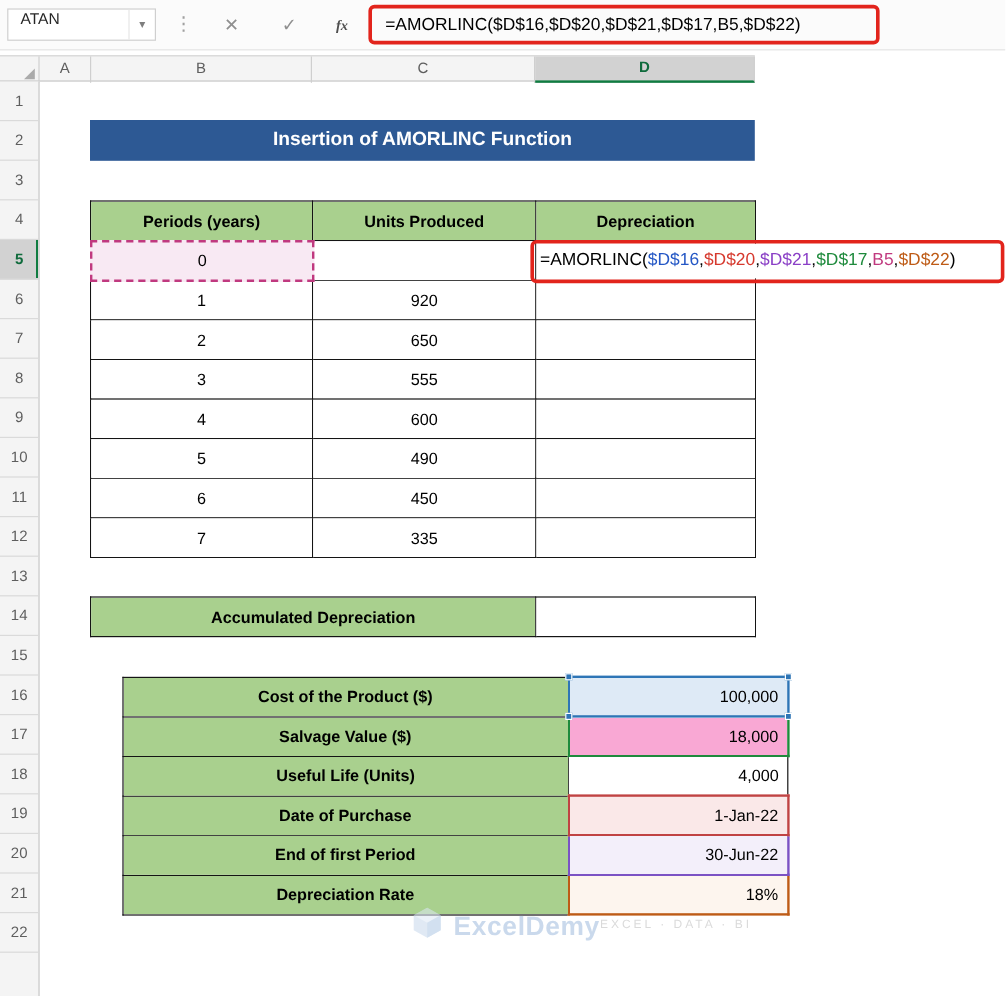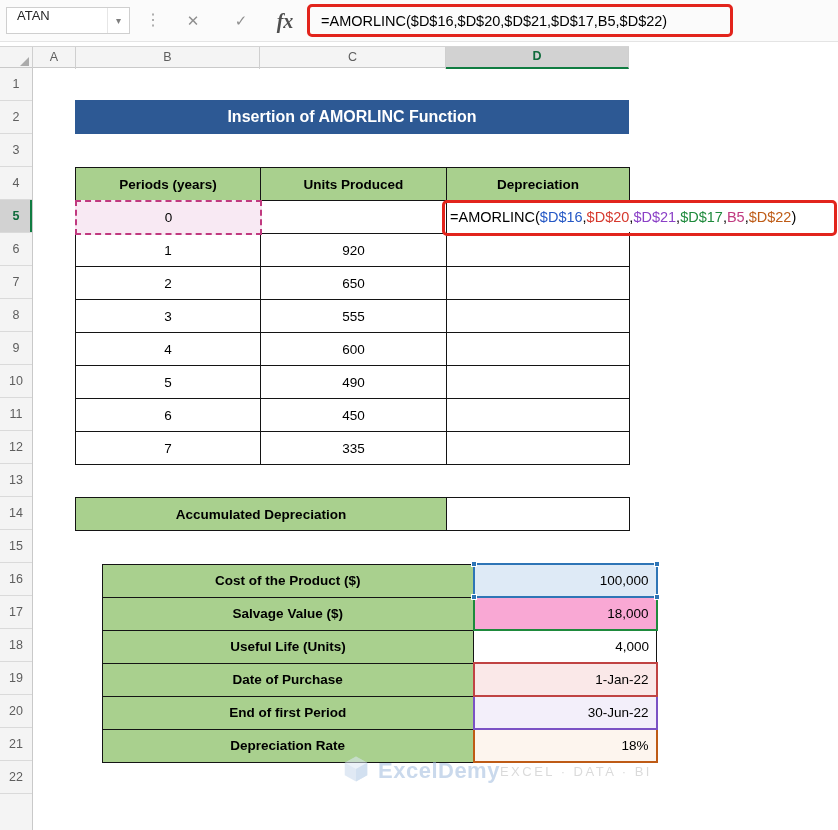--- a/index.html
+++ b/index.html
@@ -8,21 +8,21 @@
 
   
   .toolbar { position:absolute; left:0; top:0; width:838px; height:42px; background:#FBFBFB; border-bottom:1px solid #E4E4E4; }
   .namebox { position:absolute; left:6px; top:7px; width:124px; height:27px; background:#fff; border:1px solid #CFCFCF; display:flex; align-items:flex-start; }
   .namebox-text { flex:1; padding-left:10px; font-size:13px; color:#262626; }
   .namebox-caret { width:22px; height:25px; line-height:25px; text-align:center; color:#7E7E7E; font-size:10px; border-left:1px solid #E6E6E6; }
   .drag-dots { position:absolute; left:145px; top:10px; color:#A0A0A0; font-size:16px; }
   .tb-btn { position:absolute; top:8px; width:30px; height:26px; display:flex; align-items:center; justify-content:center; font-size:15px; color:#8F8F8F; }
   .tb-cancel { left:178px; }
   .tb-enter { left:226px; }
-  .tb-fx { left:270px; font-family:"Liberation Serif", serif; font-style:italic; font-weight:bold; color:#4F4F4F; font-size:20px; }
+  .tb-fx { left:270px; font-family:"Liberation Serif", serif; font-style:italic; font-weight:bold; color:#4F4F4F; font-size:12px; }
   .fbar-text { position:absolute; left:321px; top:0; height:42px; line-height:42px; font-size:14.5px; color:#000; white-space:nowrap; }
 
   .anno-box { position:absolute; border:3px solid #E2241C; border-radius:5px; z-index:10; pointer-events:none; }
   .fbar-anno { left:307px; top:4px; width:426px; height:33px; }
   .cell-anno { left:442px; top:200px; width:395px; height:36px; }
 
   
   .colheaders { position:absolute; left:0; top:46px; width:629px; height:22px; background:#F4F4F4; border-top:1px solid #D4D4D4; border-bottom:1px solid #C9C9C9; }
   .ch { position:absolute; top:0; height:22px; line-height:21px; text-align:center; font-size:12.5px; color:#5E5E5E; border-right:1px solid #CFCFCF; }
   .ch-corner { left:0; width:33px; }
@@ -57,21 +57,21 @@
   
   .b5-overlay { position:absolute; left:75px; top:200px; width:187px; height:35px; border:2px dashed #C0397F; display:flex; align-items:center; justify-content:center; font-size:13.5px; z-index:3; }
 
   
   .cell-formula { position:absolute; left:450px; top:203px; height:29px; line-height:29px; background:#fff; white-space:nowrap; font-size:14.5px; z-index:4; padding-right:3px; }
 
   
   .watermark { position:absolute; left:341px; top:754px; display:flex; align-items:center; gap:7px; opacity:0.55; z-index:8; pointer-events:none; }
   .wm-col { display:flex; flex-direction:row; line-height:1; }
   .wm-name { font-size:22px; font-weight:bold; color:#9FBBDD; letter-spacing:0.5px; }
-  .wm-tag { font-size:13px; color:#BDBDBD; letter-spacing:2.5px; margin-top:5px; }
+  .wm-tag { font-size:10px; color:#BDBDBD; letter-spacing:2.5px; margin-top:5px; }
 </style>
 </head>
 <body>
 
 <div class="screen">
 
   <div class="toolbar">
     <div class="namebox">
       <span class="namebox-text">ATAN</span>
       <span class="namebox-caret">▾</span>

